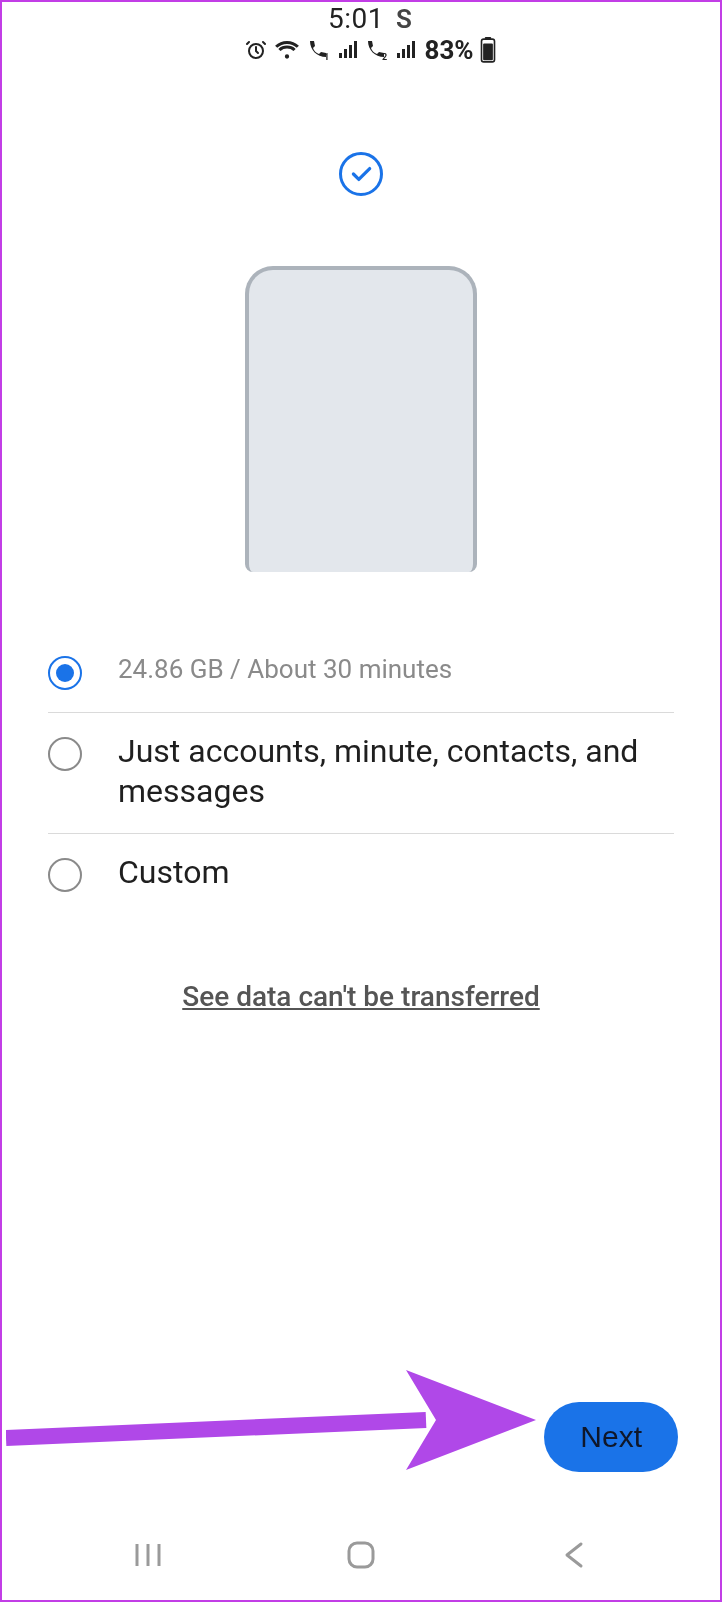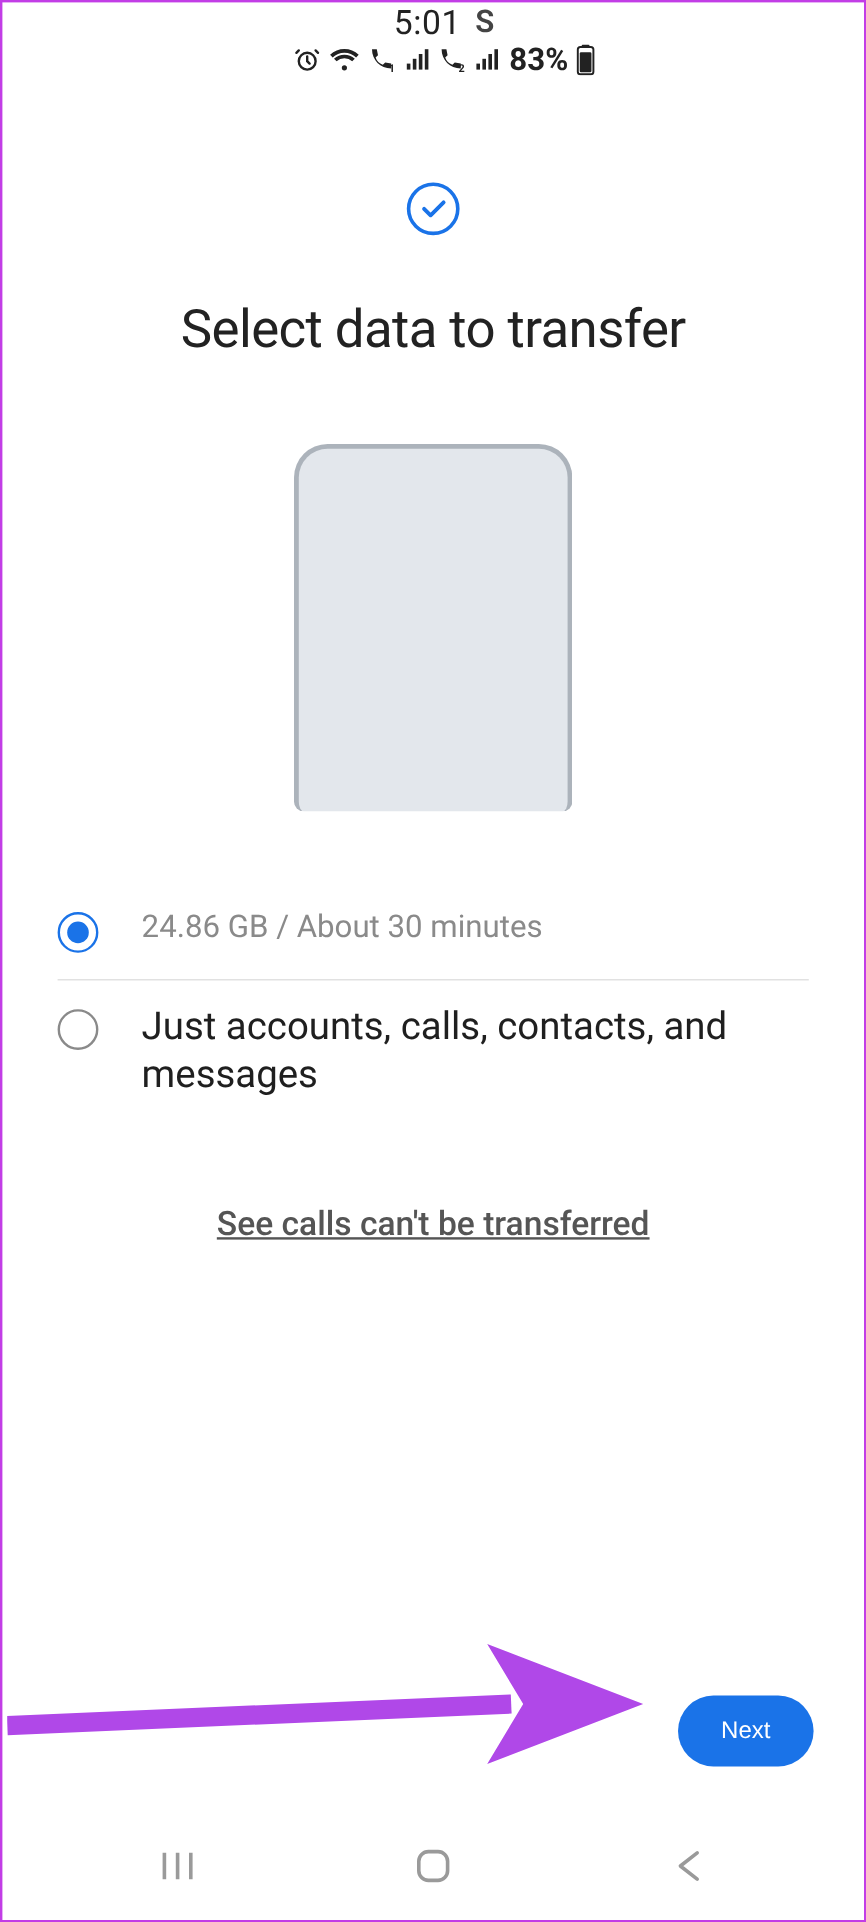--- a/index.html
+++ b/index.html
@@ -95,23 +95,23 @@
     text-decoration: underline;
     font-weight:500;
   }
 
   
   .next-btn {
     position:absolute;
     right: 42px;
     bottom: 128px;
     background:#1a73e8;
-    color:#ffffff;
+    color:#0f172a;
     border:none;
-    font-size:20px;
+    font-size:30px;
     font-weight:500;
     padding: 18px 36px;
     border-radius: 40px;
     cursor:pointer;
   }
 
   
   .arrow-annotation {
     position:absolute;
     left: 4px;
@@ -192,46 +192,51 @@
     </span>
   </div>
 </div>
 
 <div class="hero">
   <div class="check-circle">
     <svg width="26" height="26" viewBox="0 0 24 24" fill="none">
         <path d="M5 12l5 5L20 7" stroke="#1a73e8" stroke-width="3" stroke-linecap="round" stroke-linejoin="round"></path>
       </svg>
   </div>
-  <h1 class="page-title">Select data to transfer</h1>
 </div>
 
 <div class="device-illustration"></div>
 
 <div class="options">
 
   <div class="option-row">
     <div class="radio selected"></div>
     <div class="opt-texts">
       <div class="opt-sub">24.86 GB / About 30 minutes</div>
     </div>
   </div>
 
   <div class="option-row">
     <div class="radio"></div>
     <div class="opt-texts">
-      <div class="opt-title">Just accounts, calls, contacts, and messages</div>
+      <div class="opt-title">Just accounts, minute, contacts, and messages</div>
     </div>
   </div>
 
+  <div class="option-row" style="border-top:1px solid #dadada;">
+    <div class="radio"></div>
+    <div class="opt-texts">
+      <div class="opt-title">Custom</div>
+    </div>
+  </div>
 
 </div>
 
 <div class="cant-transfer">
-  <a href="#">See calls can't be transferred</a>
+  <a href="#">See data can't be transferred</a>
 </div>
 
 <button class="next-btn">Next</button>
 
 <svg class="arrow-annotation" viewBox="0 0 540 120" preserveAspectRatio="none">
   <line x1="0" y1="78" x2="420" y2="60" stroke="#b048e8" stroke-width="16"></line>
   <polygon points="400,10 530,60 400,110 430,60" fill="#b048e8"></polygon>
 </svg>
 
 <div class="navbar">

